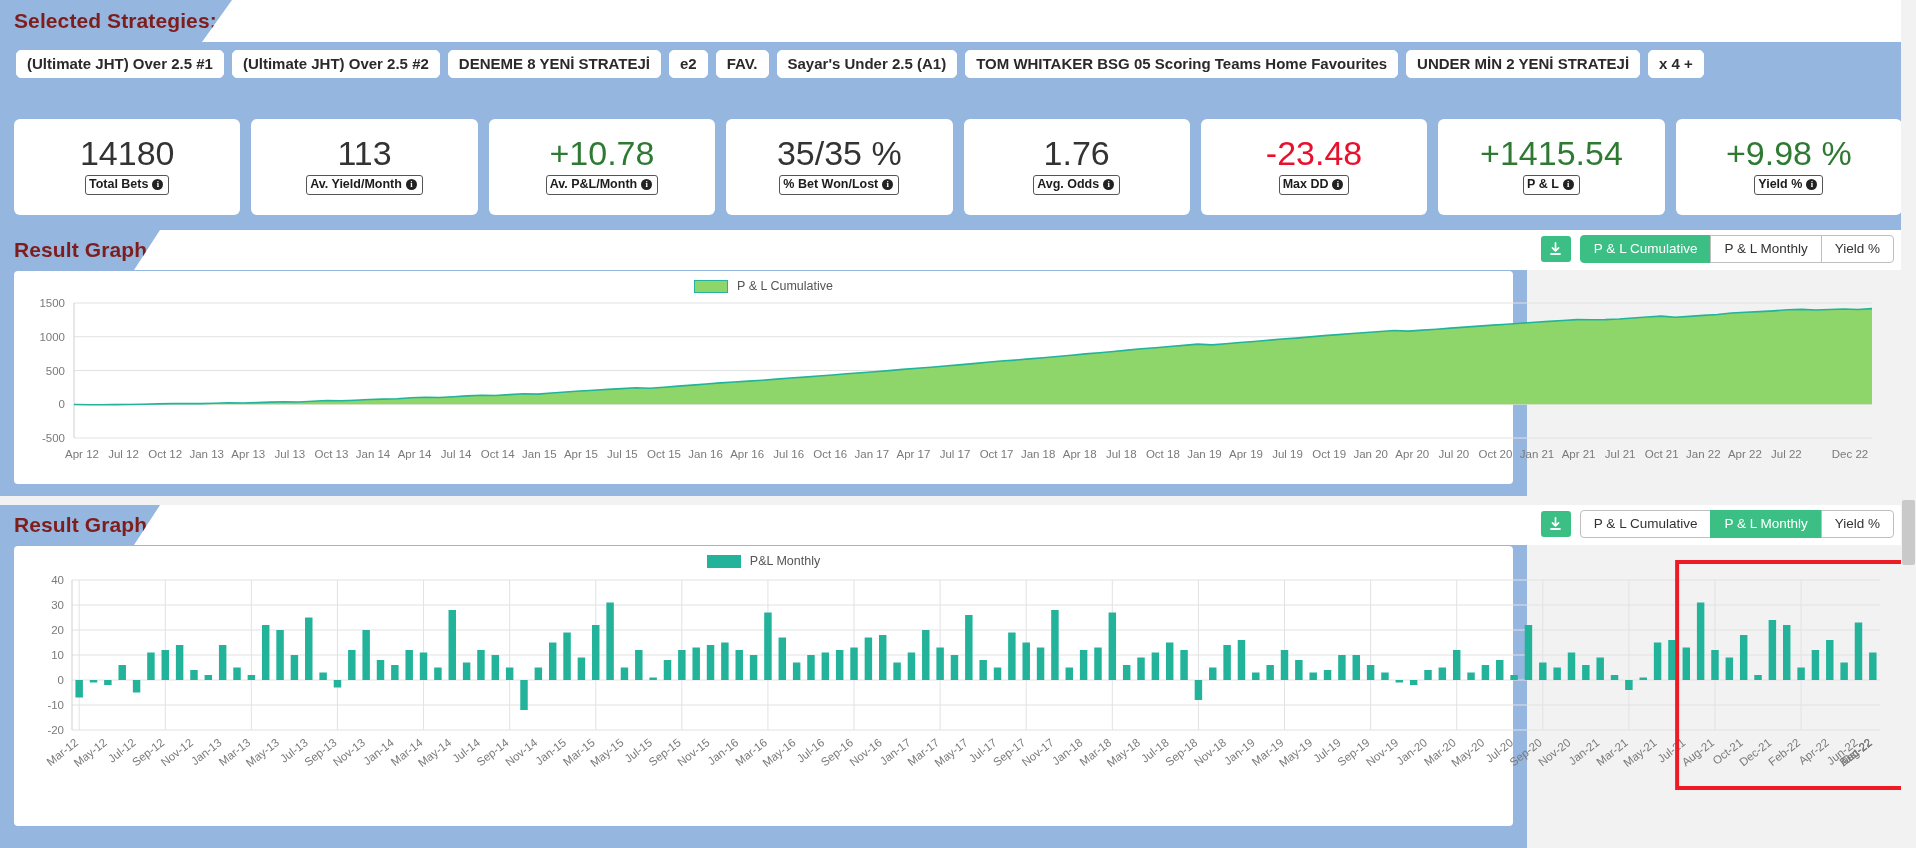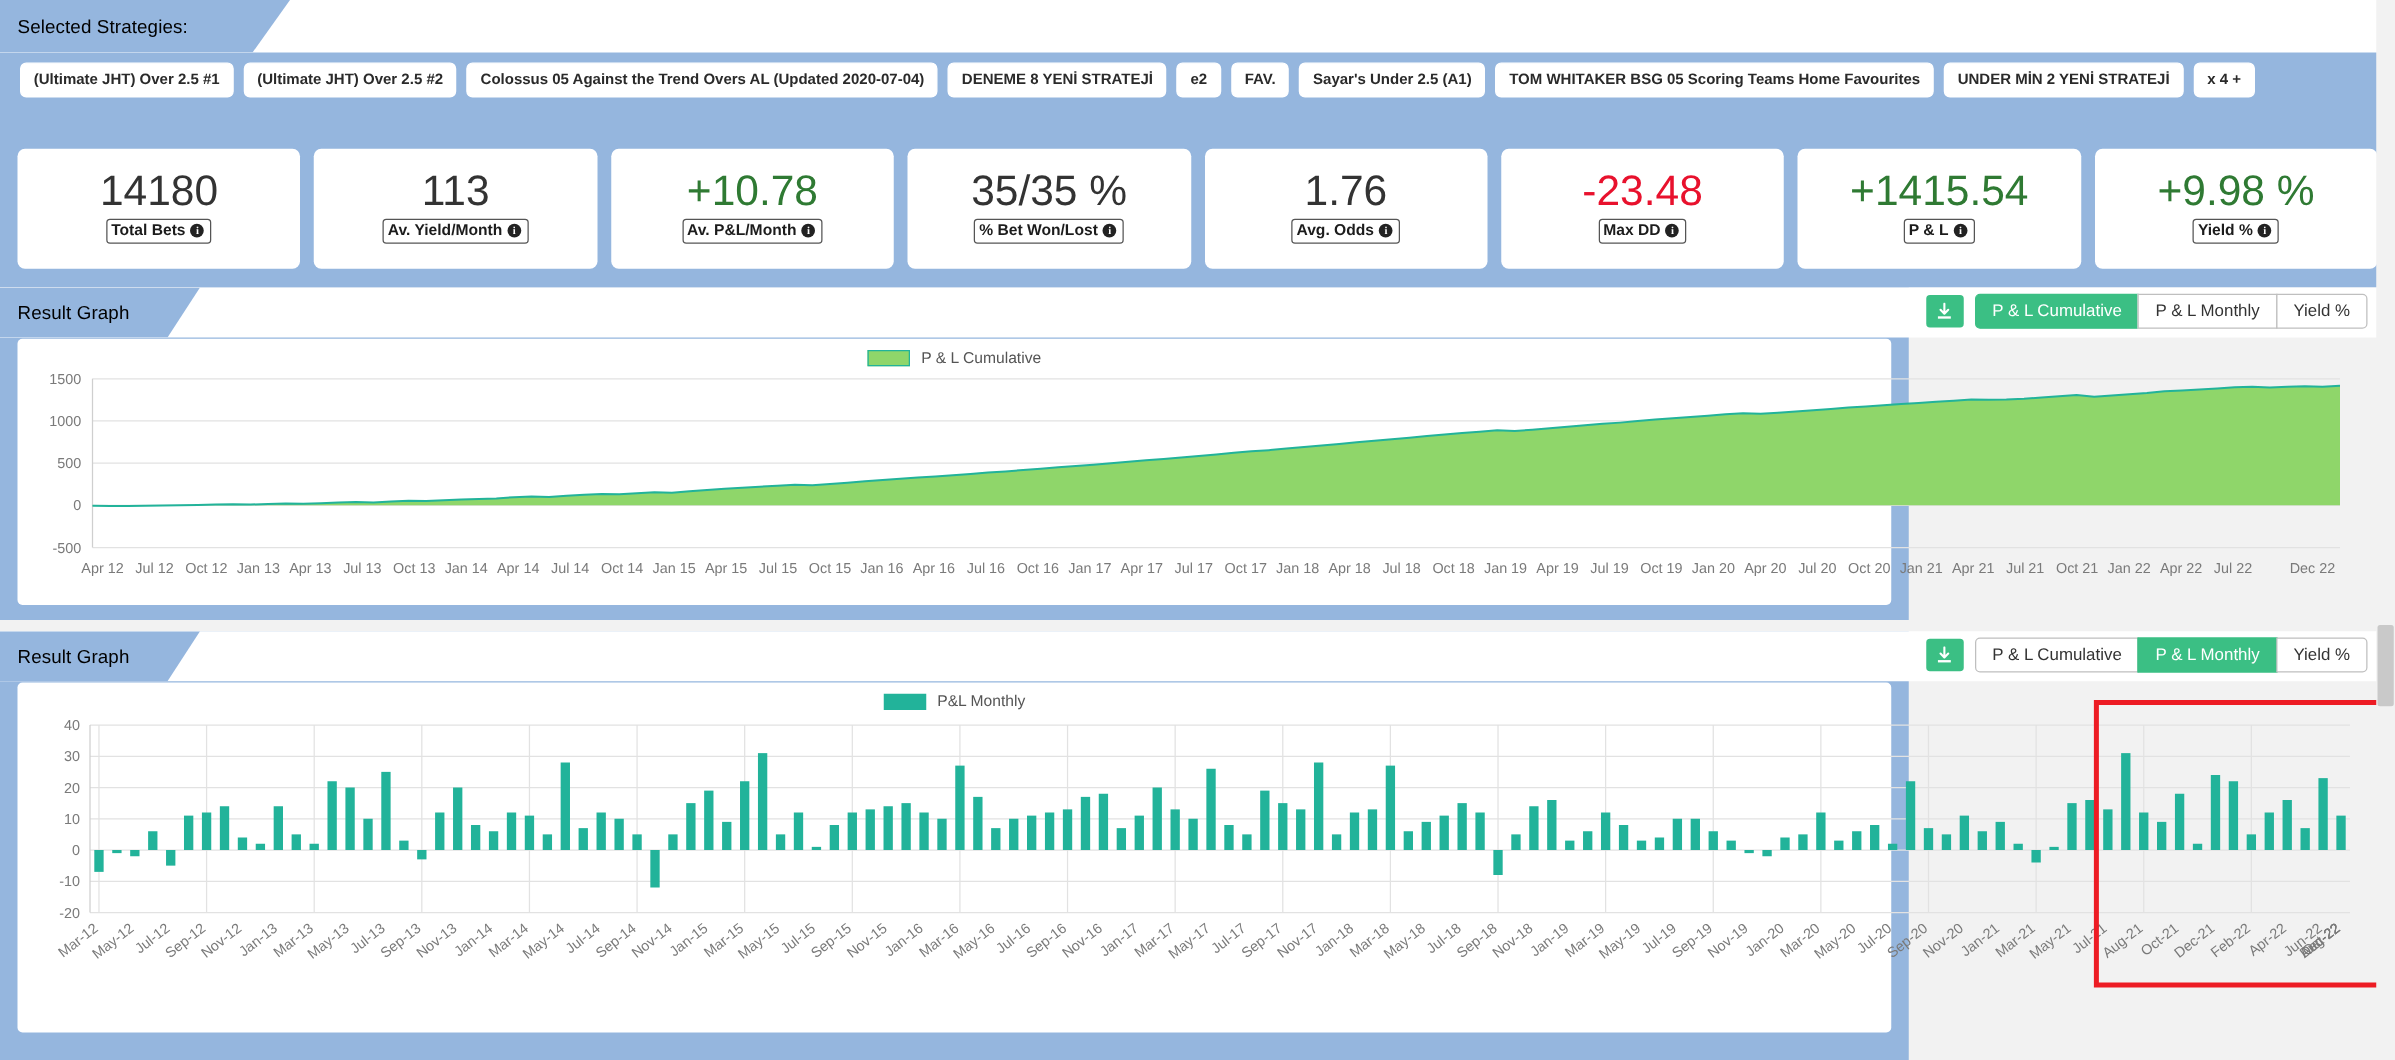--- a/index.html
+++ b/index.html
@@ -5,21 +5,21 @@
   * { box-sizing: border-box; }
   html, body {
     margin: 0; padding: 0;
     width: 1916px; height: 848px;
     background: #f2f2f2;
     font-family: "Liberation Sans", sans-serif;
     overflow: hidden;
   }
   .page { position: relative; width: 1916px; height: 848px; background: #f2f2f2; }
   .ribbon-title {
-    font-size: 15px; font-weight: normal; color: #000000;
+    font-size: 21px; font-weight: bold; color: #7f1d1d;
     letter-spacing: .1px;
     white-space: nowrap;
   }
 
   
   .strategies-panel {
     position: absolute; left: 0; top: 0; width: 1916px; height: 230px;
     background: #95b6de;
   }
   .strat-header {
@@ -34,21 +34,21 @@
   }
   .strat-chips {
     position: absolute; left: 0; top: 42px; width: 1916px;
     padding: 8px 16px 8px 16px;
     display: flex; flex-wrap: wrap; gap: 6px 8px;
   }
   .chip {
     background: #ffffff;
     border-radius: 5px;
     padding: 4px 10px 5px 10px;
-    font-size: 12px;
+    font-size: 15px;
     font-weight: bold;
     color: #2a2a2a;
     white-space: nowrap;
     line-height: 17px;
     border: 1px solid #ffffff;
   }
 
   
   .cards {
     position: absolute; left: 14px; top: 119px;
@@ -162,21 +162,20 @@
 
   <div class="strategies-panel">
     <div class="strat-header">
       <div class="strat-header-tab">
         <span class="ribbon-title">Selected Strategies:</span>
       </div>
     </div>
     <div class="strat-chips" id="chip-host">
         <div class="chip">(Ultimate JHT) Over 2.5 #1</div>
         <div class="chip">(Ultimate JHT) Over 2.5 #2</div>
-        <div class="chip">Colossus 05 Against the Trend Overs AL (Updated 2020-07-04)</div>
         <div class="chip">DENEME 8 YENİ STRATEJİ</div>
         <div class="chip">e2</div>
         <div class="chip">FAV.</div>
         <div class="chip">Sayar's Under 2.5 (A1)</div>
         <div class="chip">TOM WHITAKER BSG 05 Scoring Teams Home Favourites</div>
         <div class="chip">UNDER MİN 2 YENİ STRATEJİ</div>
         <div class="chip">x 4 +</div>
       </div>
 
     <div class="cards" id="cards-host">

